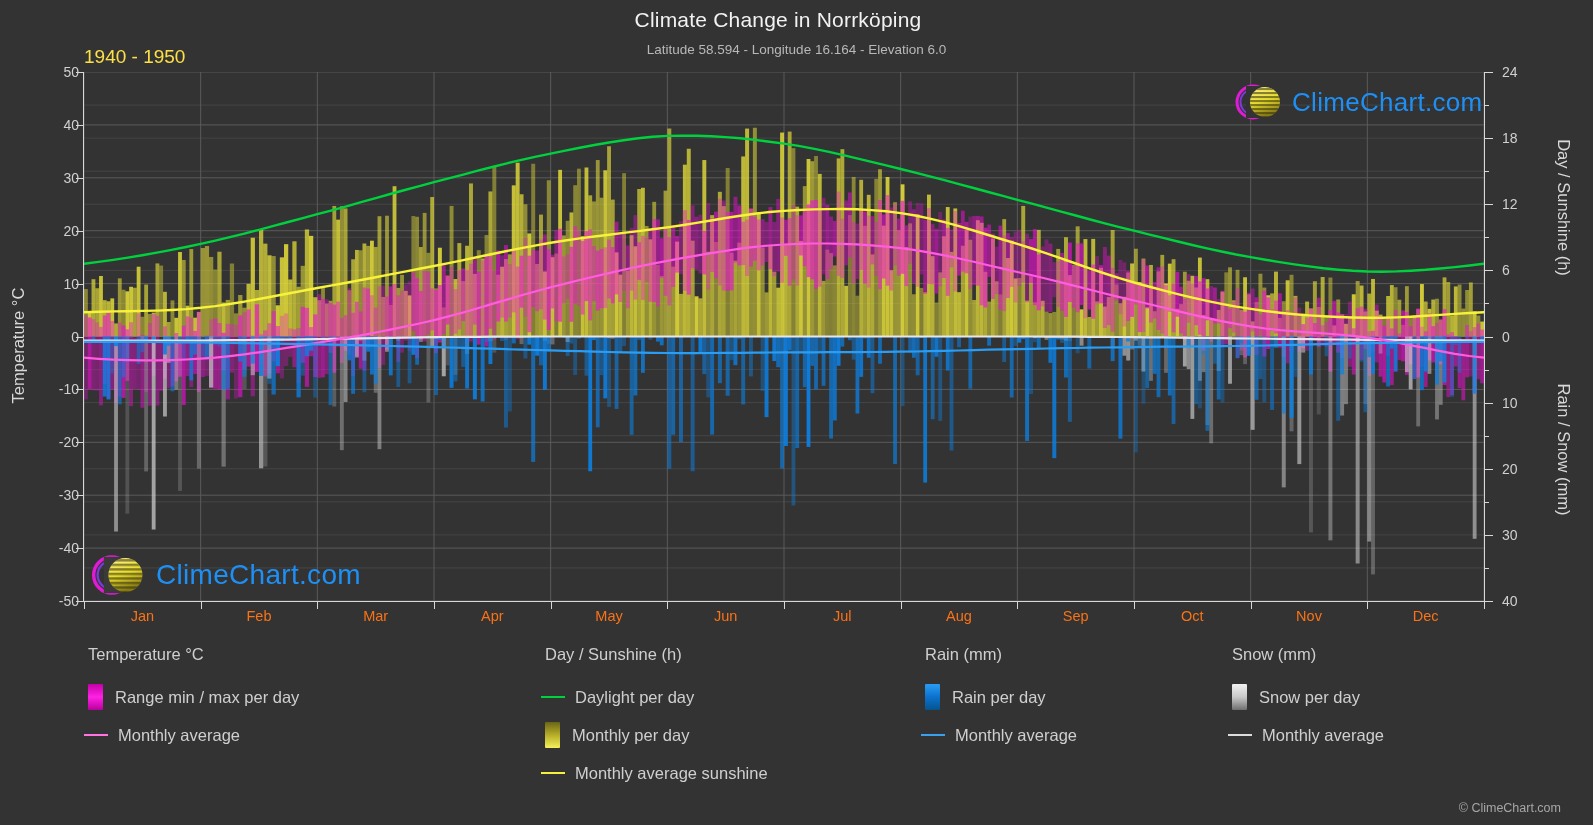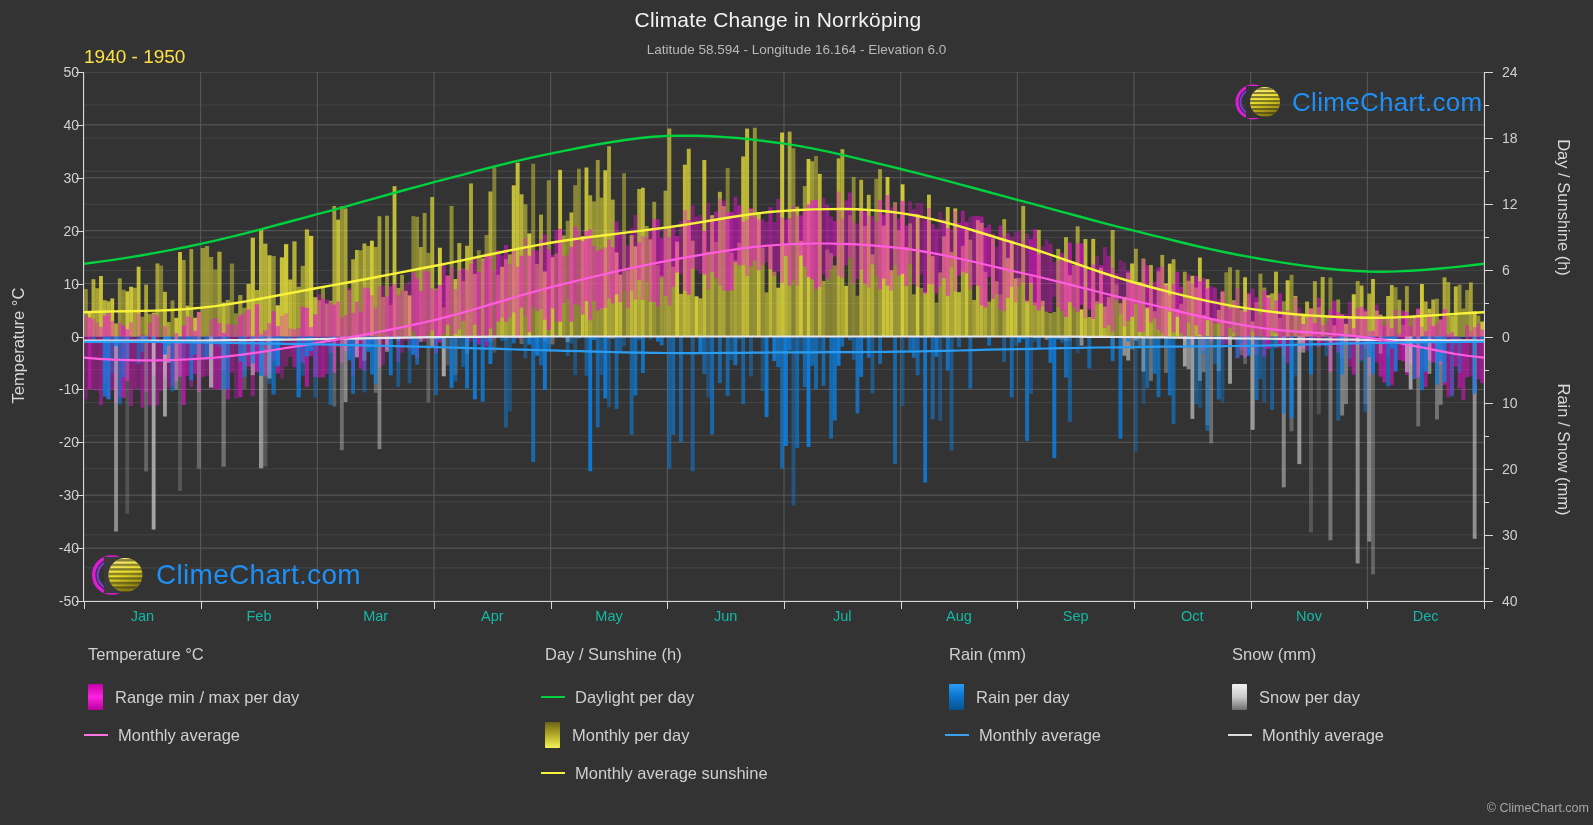--- a/index.html
+++ b/index.html
@@ -35,36 +35,36 @@
   #axis-bottom{left:83px;top:601px;width:1402px;height:1px;}
   
   .tickL{position:absolute;right:1514px;font-size:14px;color:#d0d0d0;text-align:right;
          width:60px;transform:translateY(-50%);}
   .tickR{position:absolute;left:1502px;font-size:14px;color:#d0d0d0;text-align:left;
          width:60px;transform:translateY(-50%);}
   .tickmarkL{position:absolute;left:76px;width:8px;height:1px;background:#d8d8d8;}
   .tickmarkR{position:absolute;left:1484px;width:9px;height:1px;background:#d8d8d8;}
   .tickminR{position:absolute;left:1484px;width:5px;height:1px;background:#d8d8d8;}
   .xtickmark{position:absolute;top:601px;width:1px;height:8px;background:#d8d8d8;}
-  .xlabel{position:absolute;top:608px;font-size:14.5px;color:#14b8a6;text-align:center;
+  .xlabel{position:absolute;top:608px;font-size:14.5px;color:#f97316;text-align:center;
           width:80px;transform:translateX(-40px);}
   
   .axtitle{position:absolute;font-size:16.5px;color:#d8d8d8;white-space:nowrap;}
   #ytitle-left{left:-62px;top:336px;transform:rotate(-90deg);transform-origin:center;width:160px;text-align:center;}
   #ytitle-r1{left:1468px;top:198px;transform:rotate(90deg);transform-origin:center;width:190px;text-align:center;}
   #ytitle-r2{left:1476px;top:440px;transform:rotate(90deg);transform-origin:center;width:175px;text-align:center;}
   
   #legend{position:absolute;left:0;top:645px;width:1593px;height:160px;}
   .lg-col{position:absolute;top:0;}
   .lg-head{font-size:16.5px;color:#cfcfcf;margin-bottom:14px;}
   .lg-row{display:flex;align-items:center;height:38px;}
   .lg-swatch{width:15px;height:26px;margin-right:12px;flex:0 0 auto;border-radius:1px;}
   .lg-line{width:24px;height:0;border-top:2px solid;margin-right:10px;margin-left:-4px;flex:0 0 auto;}
   .lg-text{font-size:16.5px;color:#cfcfcf;white-space:nowrap;}
-  .copyright{position:absolute;right:4px;bottom:10px;font-size:12.5px;color:#a6a6a6;margin-left:17px;}
+  .copyright{position:absolute;right:32px;bottom:10px;font-size:12.5px;color:#a6a6a6;margin-left:17px;}
   
   .wm{position:absolute;display:flex;align-items:center;}
   .wm-text{font-size:26px;color:#1e90f5;letter-spacing:.3px;}
 </style>
 </head>
 <body>
 
 <div class="title">Climate Change in Norrköping</div>
 <div class="subtitle">Latitude 58.594 - Longitude 16.164 - Elevation 6.0</div>
 <div class="period">1940 - 1950</div>
@@ -1334,21 +1334,21 @@
       </div>
       <div class="lg-row">
         <span class="lg-swatch" style="background: linear-gradient(rgb(107, 100, 23), rgb(181, 173, 40), rgb(245, 240, 90));"></span>
         <span class="lg-text">Monthly per day</span>
       </div>
       <div class="lg-row">
         <span class="lg-line" style="border-top-color: rgb(245, 240, 60);"></span>
         <span class="lg-text">Monthly average sunshine</span>
       </div>
     </div>
-    <div class="lg-col" style="left: 925px; margin-left: 24px;">
+    <div class="lg-col" style="left: 925px;">
       <div class="lg-head">Rain (mm)</div>
       <div class="lg-row">
         <span class="lg-swatch" style="background: linear-gradient(rgb(42, 156, 245), rgb(11, 114, 204), rgb(6, 84, 143));"></span>
         <span class="lg-text">Rain per day</span>
       </div>
       <div class="lg-row">
         <span class="lg-line" style="border-top-color: rgb(58, 160, 240);"></span>
         <span class="lg-text">Monthly average</span>
       </div>
     </div>

